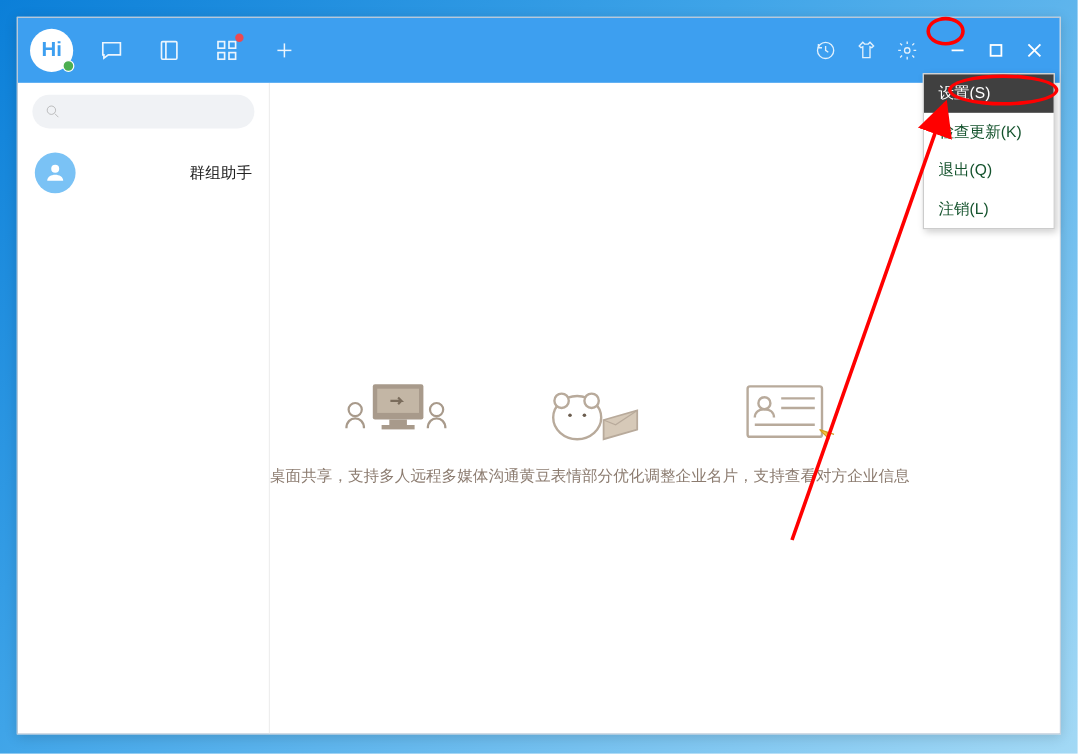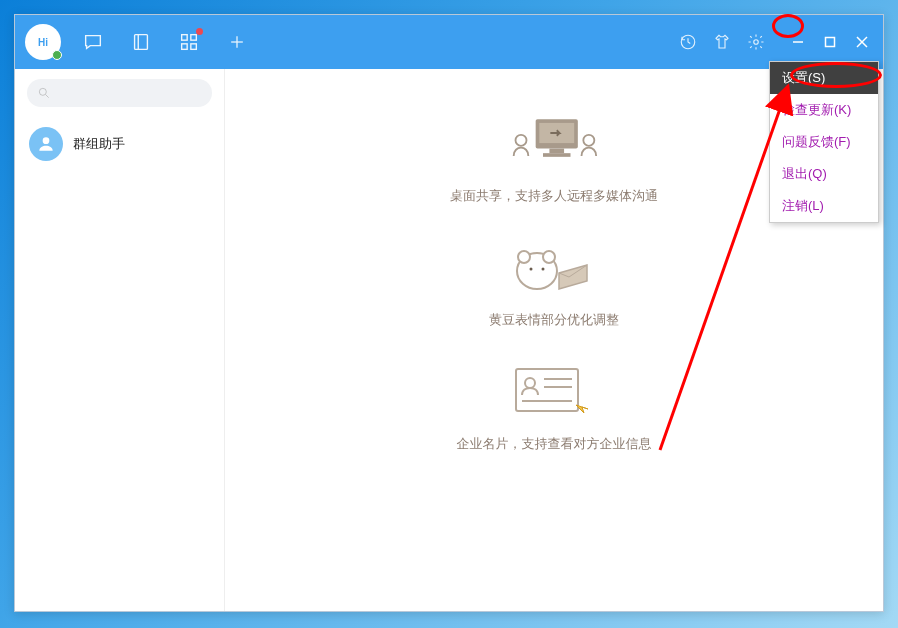--- a/index.html
+++ b/index.html
@@ -39,21 +39,21 @@
       background: #fff;
       display: flex;
       align-items: center;
       justify-content: center;
       position: relative;
       margin-right: 20px;
     }
     .avatar-hi {
       color: #3d9ff0;
       font-weight: bold;
-      font-size: 10px;
+      font-size: 17px;
     }
     .status-dot {
       position: absolute;
       bottom: 0px;
       right: -1px;
       width: 10px;
       height: 10px;
       border-radius: 50%;
       background: #4caf50;
       border: 1px solid #fff;
@@ -138,39 +138,40 @@
       display: flex;
       align-items: center;
       padding: 0 10px;
     }
     .search-box svg { stroke: #a5a5a5; fill: none; }
     .list-item {
       display: flex;
       align-items: center;
       padding: 10px 14px;
       cursor: pointer;
+      justify-content: space-between;
     }
     .list-avatar {
       width: 34px;
       height: 34px;
       border-radius: 50%;
       background: #7ac2f5;
       display: flex;
       align-items: center;
       justify-content: center;
       margin-right: 10px;
     }
     .list-avatar svg { fill: #fff; }
     .list-label { font-size: 13px; color: #222; }
     .main {
       flex: 1;
       display: flex;
-      flex-direction: column;
-      align-items: center;
-      padding-top: 40px;
+      flex-direction: row;
+      align-items: center;
+      padding-top: 64px;
       overflow: auto;
     }
     .feature-block {
       display: flex;
       flex-direction: column;
       align-items: center;
       margin-bottom: 28px;
     }
     .feature-illustration {
       width: 110px;
@@ -190,21 +191,21 @@
       right: 4px;
       width: 110px;
       background: #fff;
       border: 1px solid #ccc;
       box-shadow: 2px 2px 6px rgba(0,0,0,0.2);
       z-index: 100;
     }
     .dropdown-item {
       padding: 7px 12px;
       font-size: 13px;
-      color: #a21caf;
+      color: #14532d;
       cursor: pointer;
     }
     .dropdown-item.selected {
       background: #404040;
       color: #fff;
     }
     .annotation-gear-circle {
       position: absolute;
       top: 14px;
       left: 772px;
@@ -385,21 +386,20 @@
         <div class="feature-caption">企业名片，支持查看对方企业信息</div>
       </div>
 
 
     </div>
   </div>
 
   <div class="dropdown-menu">
     <div class="dropdown-item selected">设置(S)</div>
     <div class="dropdown-item">检查更新(K)</div>
-    <div class="dropdown-item">问题反馈(F)</div>
     <div class="dropdown-item">退出(Q)</div>
     <div class="dropdown-item">注销(L)</div>
   </div>
 
 </div>
 
 <div class="annotation-gear-circle"></div>
 <div class="annotation-menu-ellipse"></div>
 <svg class="annotation-arrow" width="170" height="380">
   <defs>

